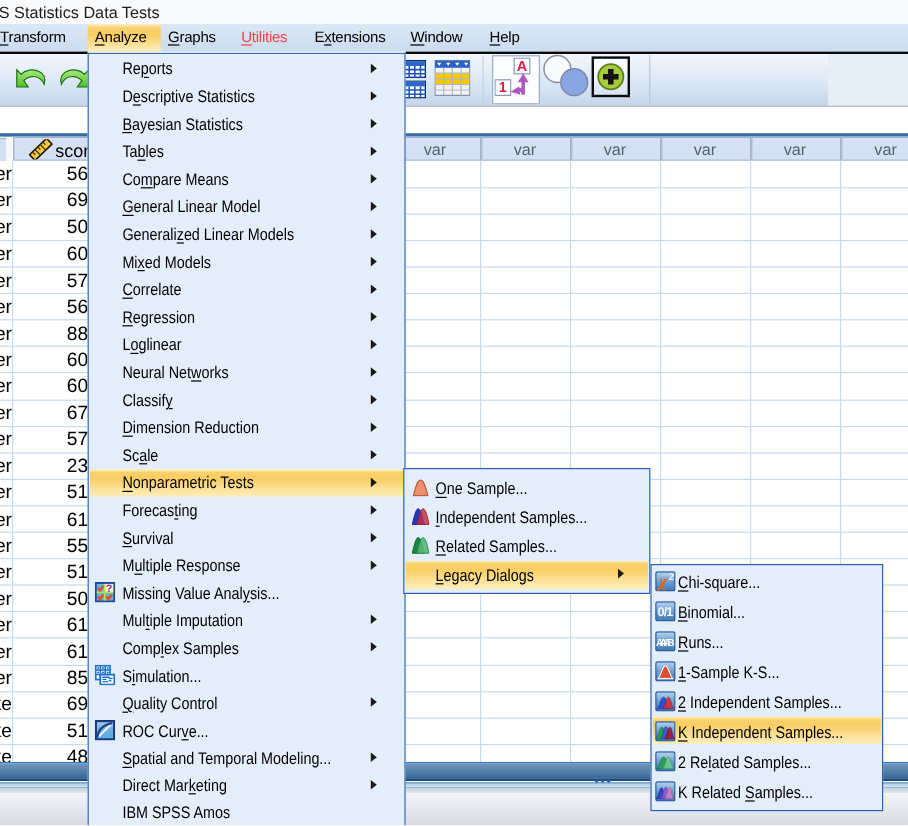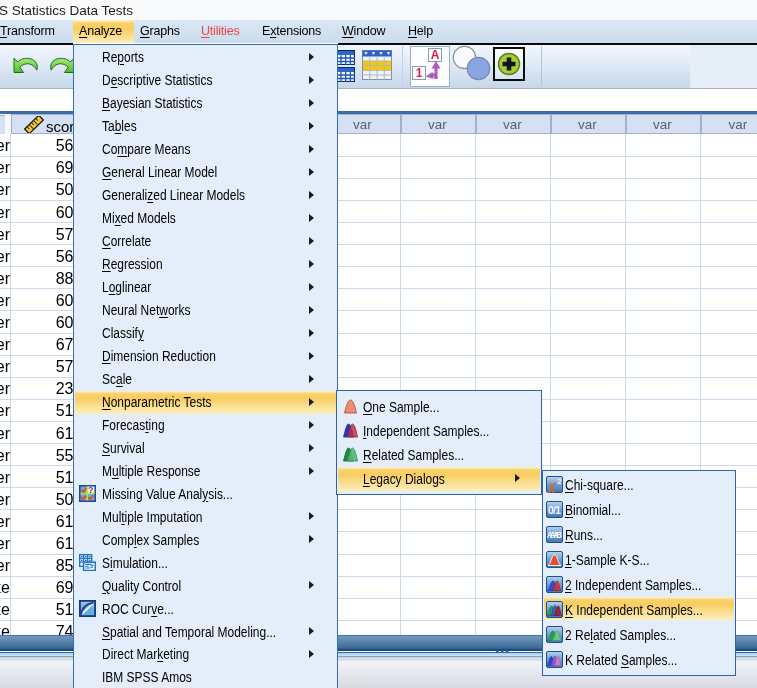--- a/index.html
+++ b/index.html
@@ -168,21 +168,21 @@
 <div class="cellnum" style="left:20px;top:512.9px;width:53.5px;">61</div>
 <div class="cellnum" style="left:-30px;top:535.0px;width:40px;">er</div>
 <div class="cellnum" style="left:20px;top:535.0px;width:53.5px;">61</div>
 <div class="cellnum" style="left:-30px;top:557.1px;width:40px;">er</div>
 <div class="cellnum" style="left:20px;top:557.1px;width:53.5px;">85</div>
 <div class="cellnum" style="left:-30px;top:579.2px;width:40px;">ke</div>
 <div class="cellnum" style="left:20px;top:579.2px;width:53.5px;">69</div>
 <div class="cellnum" style="left:-30px;top:601.3px;width:40px;">ke</div>
 <div class="cellnum" style="left:20px;top:601.3px;width:53.5px;">51</div>
 <div class="cellnum" style="left:-30px;top:623.4px;width:40px;">ke</div>
-<div class="cellnum" style="left:20px;top:623.4px;width:53.5px;">74</div>
+<div class="cellnum" style="left:20px;top:623.4px;width:53.5px;">48</div>
 <div class="abs" style="left:0;top:634.6px;width:757px;height:1.4px;background:#2a7ad4;"></div>
 <div class="abs" style="left:0;top:636px;width:757px;height:13.4px;background:linear-gradient(180deg,#7a95b5 0%,#6e94b6 10%,#527fa6 55%,#3a6a99 90%,#2d5c88 100%);"></div>
 <div class="abs" style="left:0;top:649.4px;width:757px;height:1.2px;background:#1d4a7e;"></div>
 <div class="abs" style="left:0;top:650.6px;width:757px;height:1.2px;background:#ffffff;"></div>
 <div class="abs" style="left:0;top:651.8px;width:757px;height:1.2px;background:#2a6cb0;"></div>
 <div class="abs" style="left:0;top:653px;width:757px;height:2.8px;background:linear-gradient(180deg,#a8cce8,#cfe4f4);"></div>
 <div class="abs" style="left:0;top:655.8px;width:757px;height:1.6px;background:#8aa0b4;"></div>
 <div class="abs" style="left:0;top:657.4px;width:757px;height:3.6px;background:linear-gradient(180deg,#c4d2de,#e2e8f0);"></div>
 <div class="abs" style="left:493px;top:649.8px;width:20px;height:5px;font-size:10px;color:#2d5f96;letter-spacing:1.5px;line-height:3.5px;text-align:center;">•••</div>
 <div class="abs" style="left:0;top:661px;width:757px;height:27px;background:linear-gradient(180deg,#f2f4f9,#d8dae3);"></div>

